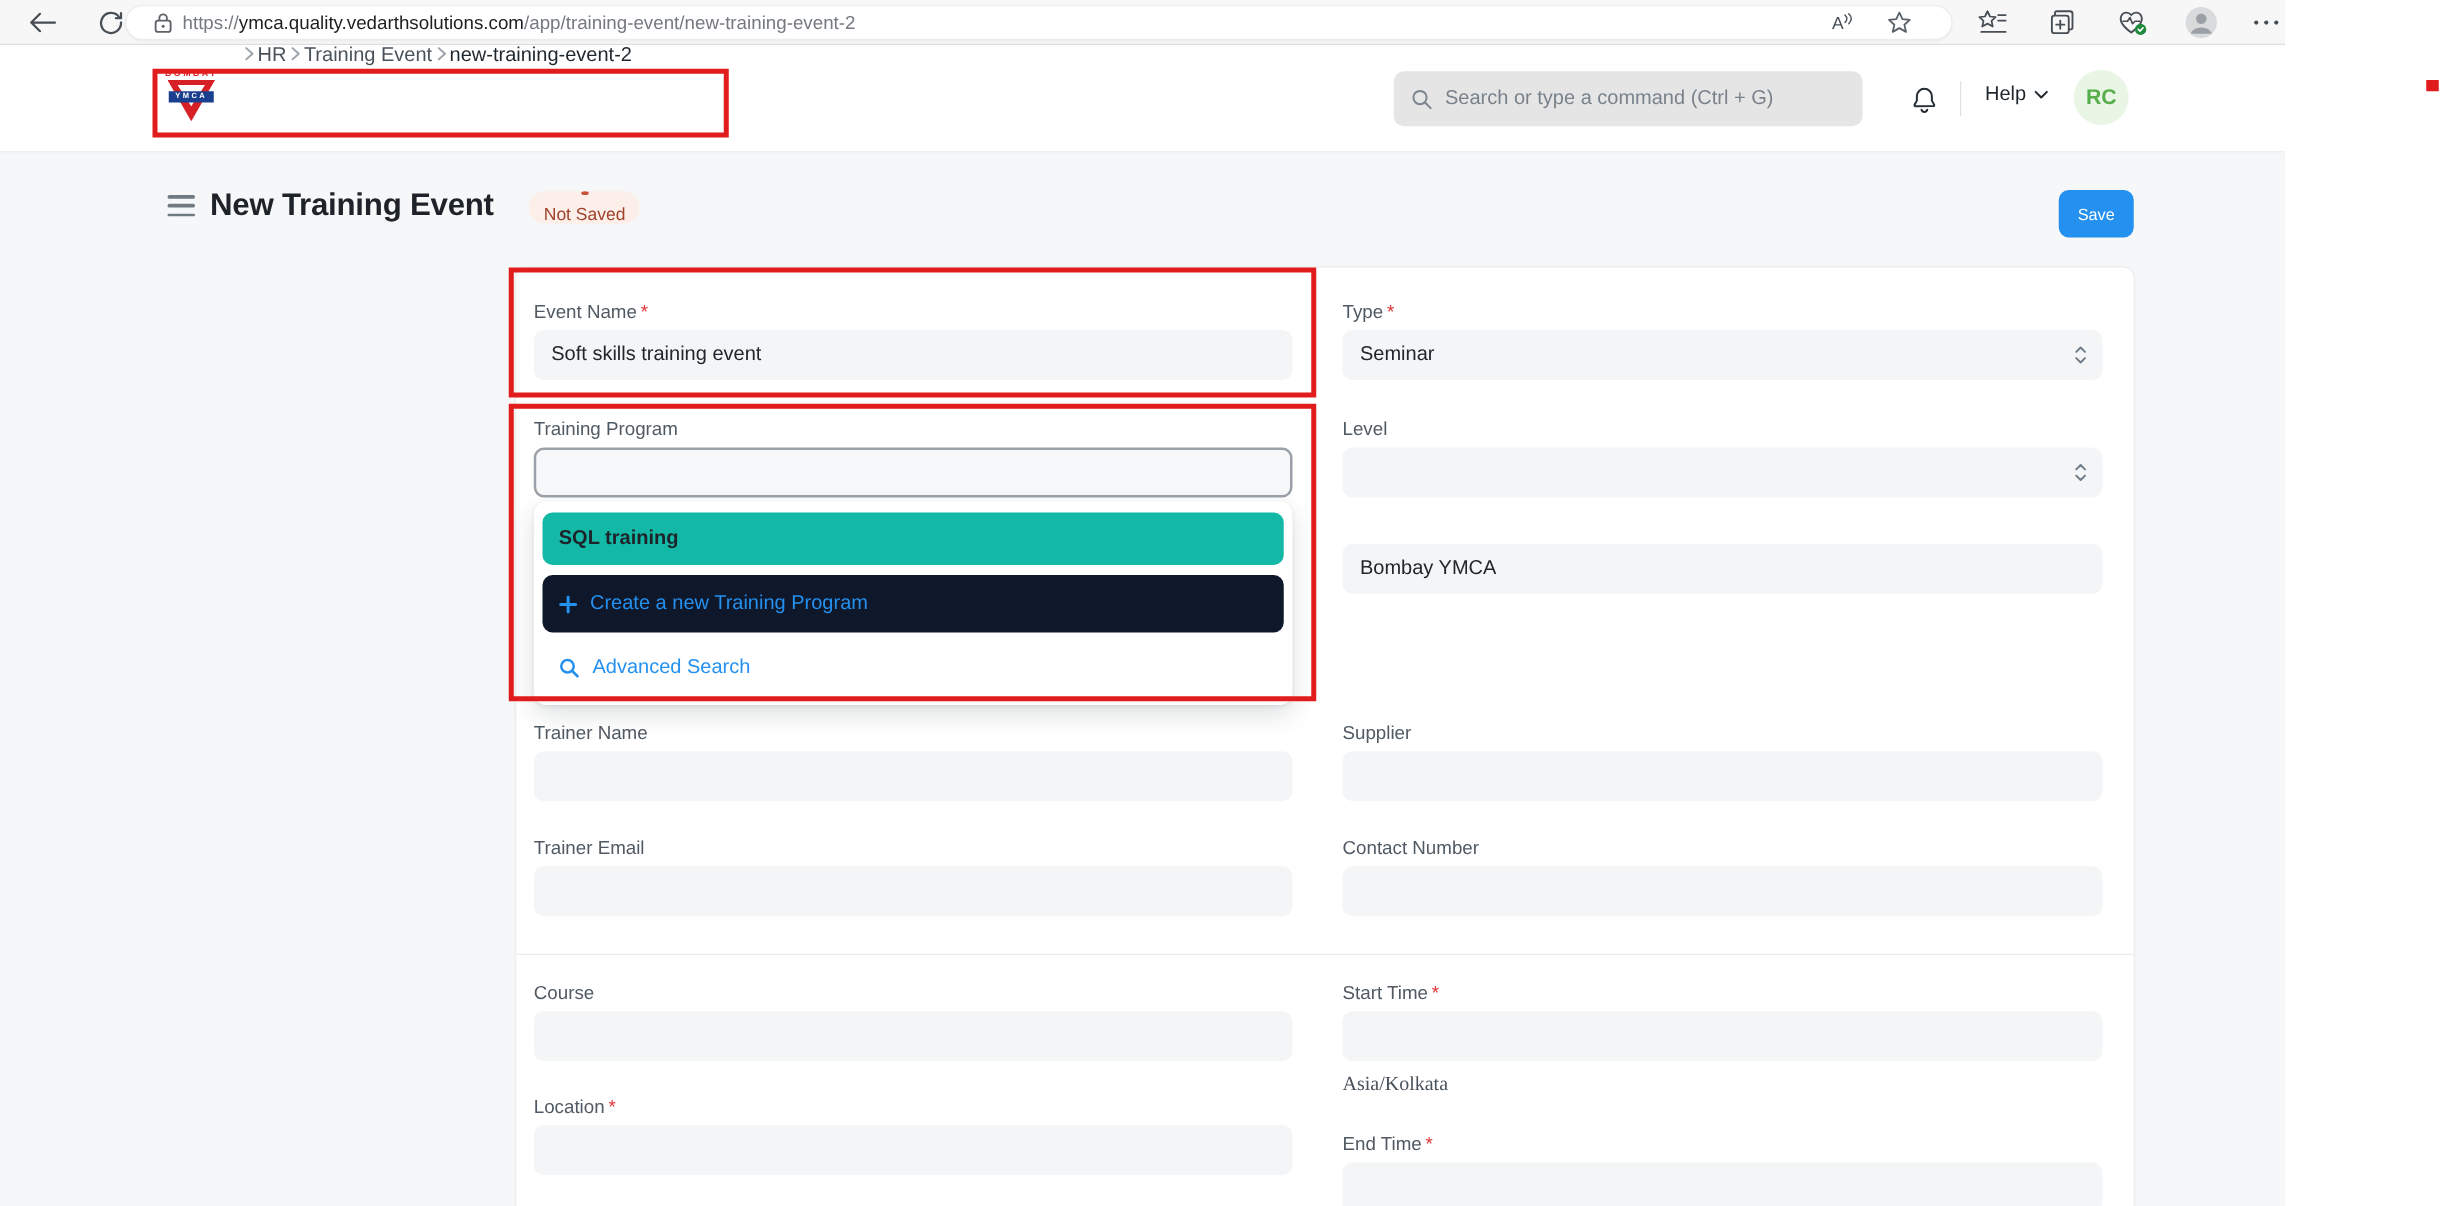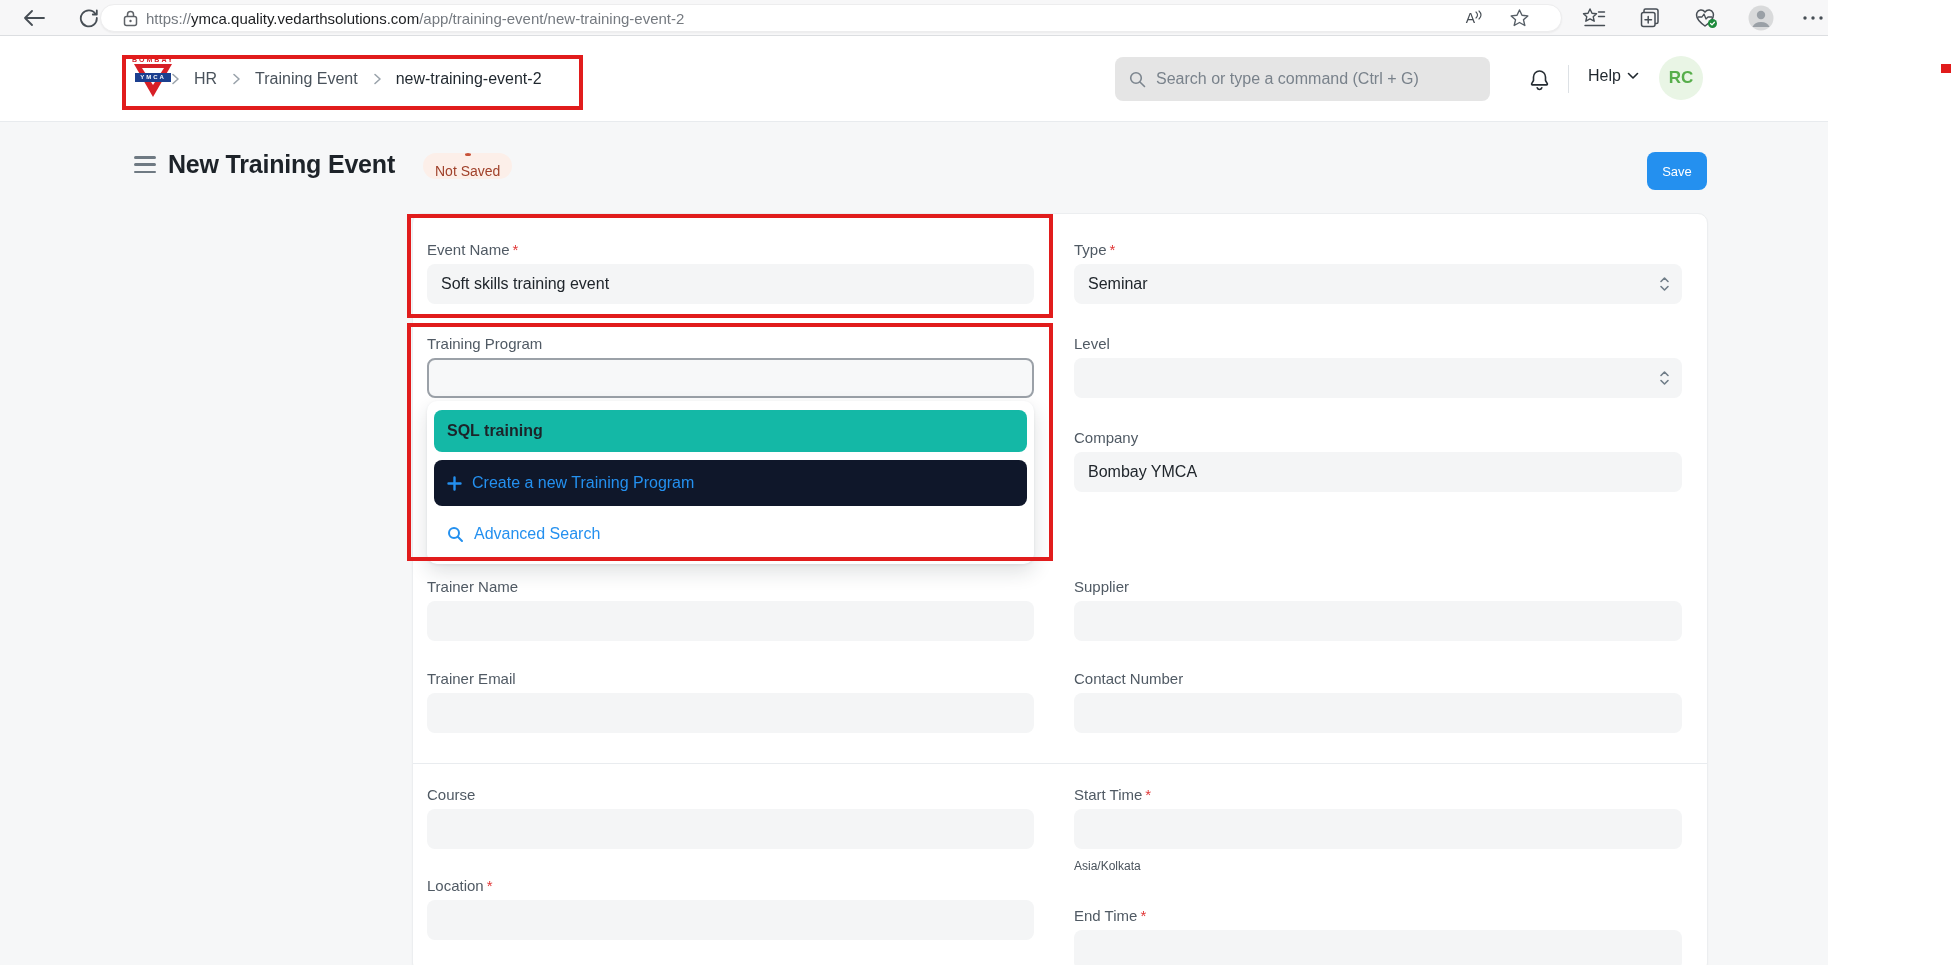--- a/index.html
+++ b/index.html
@@ -26,22 +26,22 @@
   .ymca-logo { position:absolute; left:132px; top:20px; width:42px; height:46px; cursor:pointer; }
   .ymca-top { font-size:7px; font-weight:bold; letter-spacing:2px; color:#d71f26; text-align:center; }
   .tri-wrap { position:relative; width:38px; height:33px; margin:1px auto 0; }
   .tri-outer { position:absolute; left:0; top:0; width:38px; height:33px; background:#d71f26;
     clip-path:polygon(0 0,100% 0,50% 100%); }
   .tri-inner { position:absolute; left:8px; top:4px; width:22px; height:17px; background:#ffffff;
     clip-path:polygon(0 0,100% 0,50% 100%); }
   .tri-band { position:absolute; left:1px; top:9px; width:36px; height:9px; background:#1b3f8f;
     color:#ffffff; font-size:6px; font-weight:bold; letter-spacing:2px; text-align:center;
     line-height:9px; }
-  .breadcrumb { position:absolute; left:168px; top:0; height:86px; display:flex; align-items:center;
-    gap:12px; }
+  .breadcrumb { position:absolute; left:192px; top:0; height:86px; display:flex; align-items:flex-start;
+    }
   .crumb { font-size:16px; color:#49525b; cursor:pointer; }
   .crumb.current { color:#1f272e; }
   .search-pill { position:absolute; left:1115px; top:21px; width:375px; height:44px;
     background:#e5e5e5; border-radius:8px; display:flex; align-items:center; padding:0 14px;
     cursor:text; }
   .search-placeholder { font-size:16px; color:#79828b; margin-left:10px; }
   .bell-btn { position:absolute; left:1524px; top:29px; width:30px; height:30px; display:flex;
     align-items:center; justify-content:center; cursor:pointer; }
   .nav-divider { position:absolute; left:1568px; top:29px; width:1px; height:28px; background:#dde1e5; }
   .help-btn { position:absolute; left:1588px; top:31px; display:flex; align-items:center; gap:6px;
@@ -70,21 +70,21 @@
   .field { position:absolute; }
   .f-label { font-size:15px; color:#505a64; }
   .req { color:#e03636; margin-left:3px; }
   .f-input { margin-top:6px; height:40px; background:#f4f5f6; border-radius:8px;
     font-size:16px; color:#20262c; line-height:40px; padding:0 14px; position:relative;
     cursor:text; overflow:hidden; }
   .f-input.focused { background:#f7f8f9; border:2px solid #9ba1a8; line-height:36px; }
   .f-select { cursor:pointer; }
   .stepper { position:absolute; right:12px; top:50%; transform:translateY(-50%); }
   .card-divider { position:absolute; left:0; top:549px; width:1294px; height:1px; background:#e9ecef; }
-  .tz-note { position:absolute; left:661px; top:645px; font-size:12px; color:#49525b; }
+  .tz-note { position:absolute; left:661px; top:645px; font-size:16px; color:#49525b;font-family:Liberation Serif, serif; }
 
   
   .dropdown { position:absolute; left:14px; top:187px; width:607px; height:163px; background:#ffffff;
     border-radius:10px; box-shadow:0 8px 20px rgba(25,39,52,.14), 0 1px 3px rgba(25,39,52,.08);
     padding:9px 7px; z-index:20; }
   .dd-item { width:593px; border-radius:8px; display:flex; align-items:center; padding:0 13px;
     cursor:pointer; }
   .dd-option { height:42px; background:#14b8a6; font-size:16px; font-weight:700; color:#1d2329; }
   .dd-create { height:46px; background:#0f172a; margin-top:8px; font-size:16px; color:#2490ef; gap:10px; }
   .dd-adv { height:36px; margin-top:10px; font-size:16px; color:#2490ef; gap:10px; }
@@ -285,21 +285,20 @@
           <span class="stepper">
               <svg width="11" height="18" viewBox="0 0 11 18">
                 <path d="M2 6.5 L5.5 3 L9 6.5" stroke="#707d88" stroke-width="1.6" fill="none" stroke-linecap="round" stroke-linejoin="round"></path>
                 <path d="M2 11.5 L5.5 15 L9 11.5" stroke="#707d88" stroke-width="1.6" fill="none" stroke-linecap="round" stroke-linejoin="round"></path>
               </svg>
             </span>
         </div>
       </div>
 
       <div class="field" style="left:661px; top:215px; width:608px;">
-        <div class="f-label"><span>Company</span></div>
         <div class="f-input">Bombay YMCA</div>
       </div>
 
       <div class="field" style="left:661px; top:364px; width:608px;">
         <div class="f-label"><span>Supplier</span></div>
         <div class="f-input"></div>
       </div>
 
       <div class="field" style="left:661px; top:456px; width:608px;">
         <div class="f-label"><span>Contact Number</span></div>

